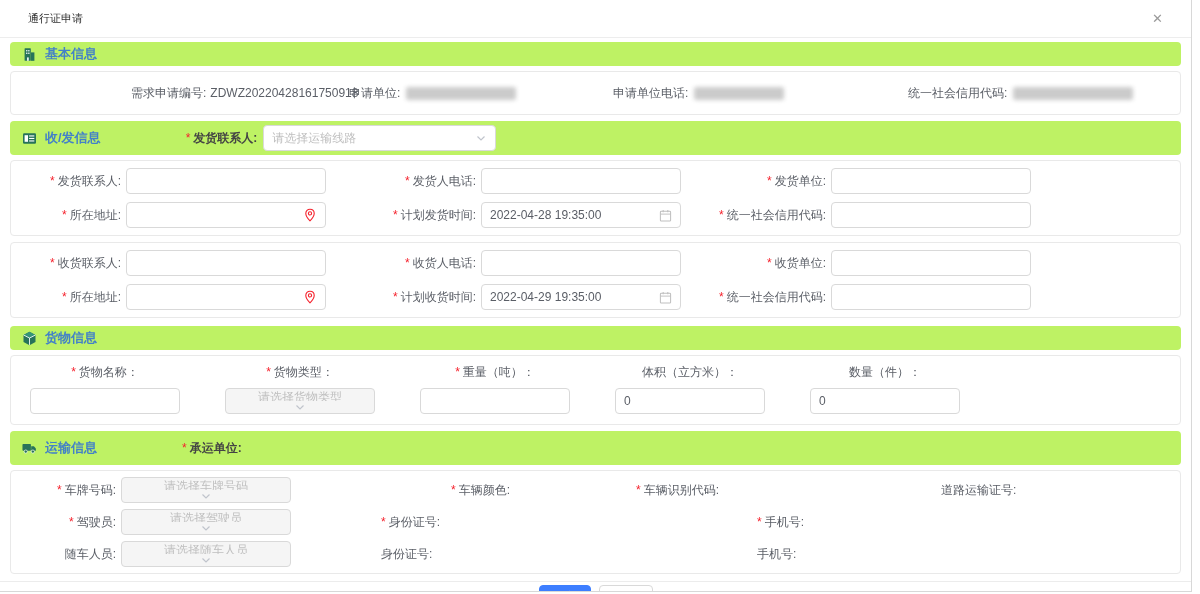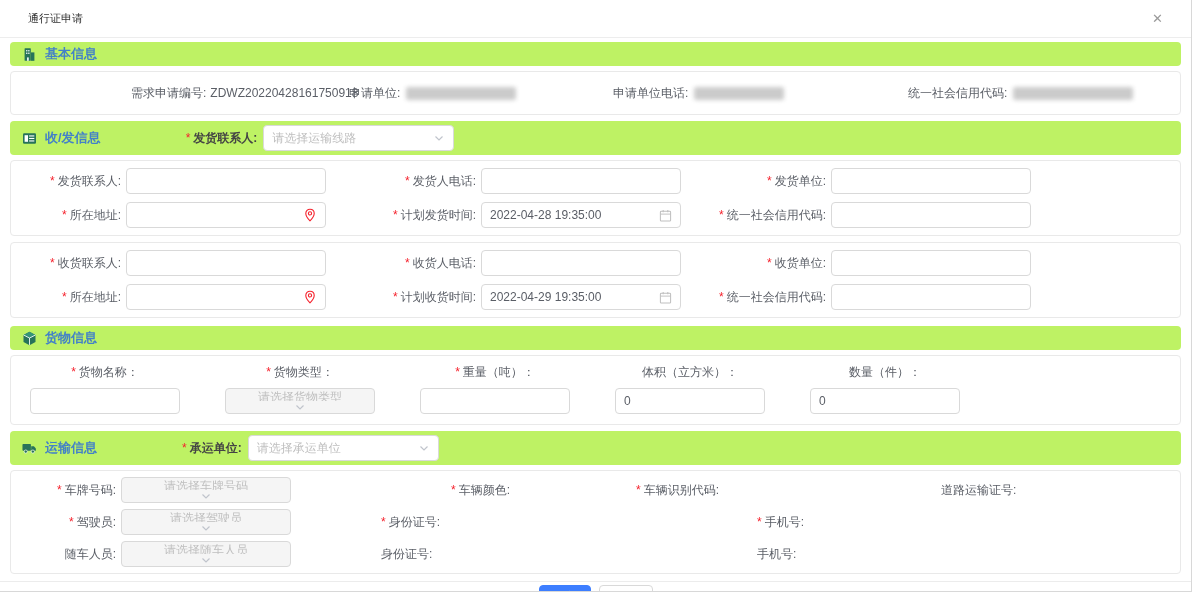--- a/index.html
+++ b/index.html
@@ -71,21 +71,21 @@
     background: #fff; padding: 0 8px;
   }
   .ctl-wrap input { border: none; outline: none; flex: 1; min-width: 0; font-size: 12px; color: #5a5e66; }
   .ctl-wrap .val { flex: 1; font-size: 12px; color: #5a5e66; white-space: nowrap; overflow: hidden; }
   .sel {
     display: flex; align-items: center; justify-content: space-between;
     padding: 0 8px; cursor: pointer;
   }
   .sel .ph { color: #bfbfbf; font-size: 12px; white-space: nowrap; overflow: hidden; }
   .sel.dis { background: #f5f5f5; cursor: not-allowed; flex-direction: column; }
-  .w235 { width: 191px; }
+  .w235 { width: 233px; }
   .w170 { width: 170px; }
 
   
   .basic-row {
     display: grid;
     grid-template-columns: 330px 260px 295px 1fr;
     align-items: center;
     height: 44px;
   }
   .basic-cell { display: flex; align-items: center; font-size: 12px; }
@@ -350,28 +350,20 @@
         <svg width="16" height="14" viewBox="0 0 16 14">
             <rect x="0.5" y="2.8" width="9" height="7.2" rx="0.8" fill="#27735a"></rect>
             <path d="M9.8 5h2.9l2.1 2.6V10H9.8z" fill="#27735a"></path>
             <circle cx="4" cy="10.8" r="1.7" fill="#27735a" stroke="#fff" stroke-width="0.7"></circle>
             <circle cx="11.6" cy="10.8" r="1.7" fill="#27735a" stroke="#fff" stroke-width="0.7"></circle>
           </svg>
       </span>
       <span class="sec-title">运输信息</span>
       <div class="inline-field">
         <span class="lbl"><em class="req">*</em><b style="font-weight:700;color:#444;">承运单位:</b></span>
-        <div class="ctl sel w235" style="margin-left:6px;">
-          <span class="ph">请选择承运单位</span>
-          <span>
-              <svg width="12" height="12" viewBox="0 0 12 12">
-                <path d="M2.5 4.5 L6 8 L9.5 4.5" fill="none" stroke="#c0c4cc" stroke-width="1.2"></path>
-              </svg>
-            </span>
-        </div>
       </div>
     </div>
 
     <div class="box t-box">
       <div class="t-row">
         <div class="t-cell">
           <span class="lbl-r"><em class="req">*</em><span>车牌号码:</span></span>
           <div class="ctl sel dis w170">
             <span class="ph">请选择车牌号码</span>
             <span>

